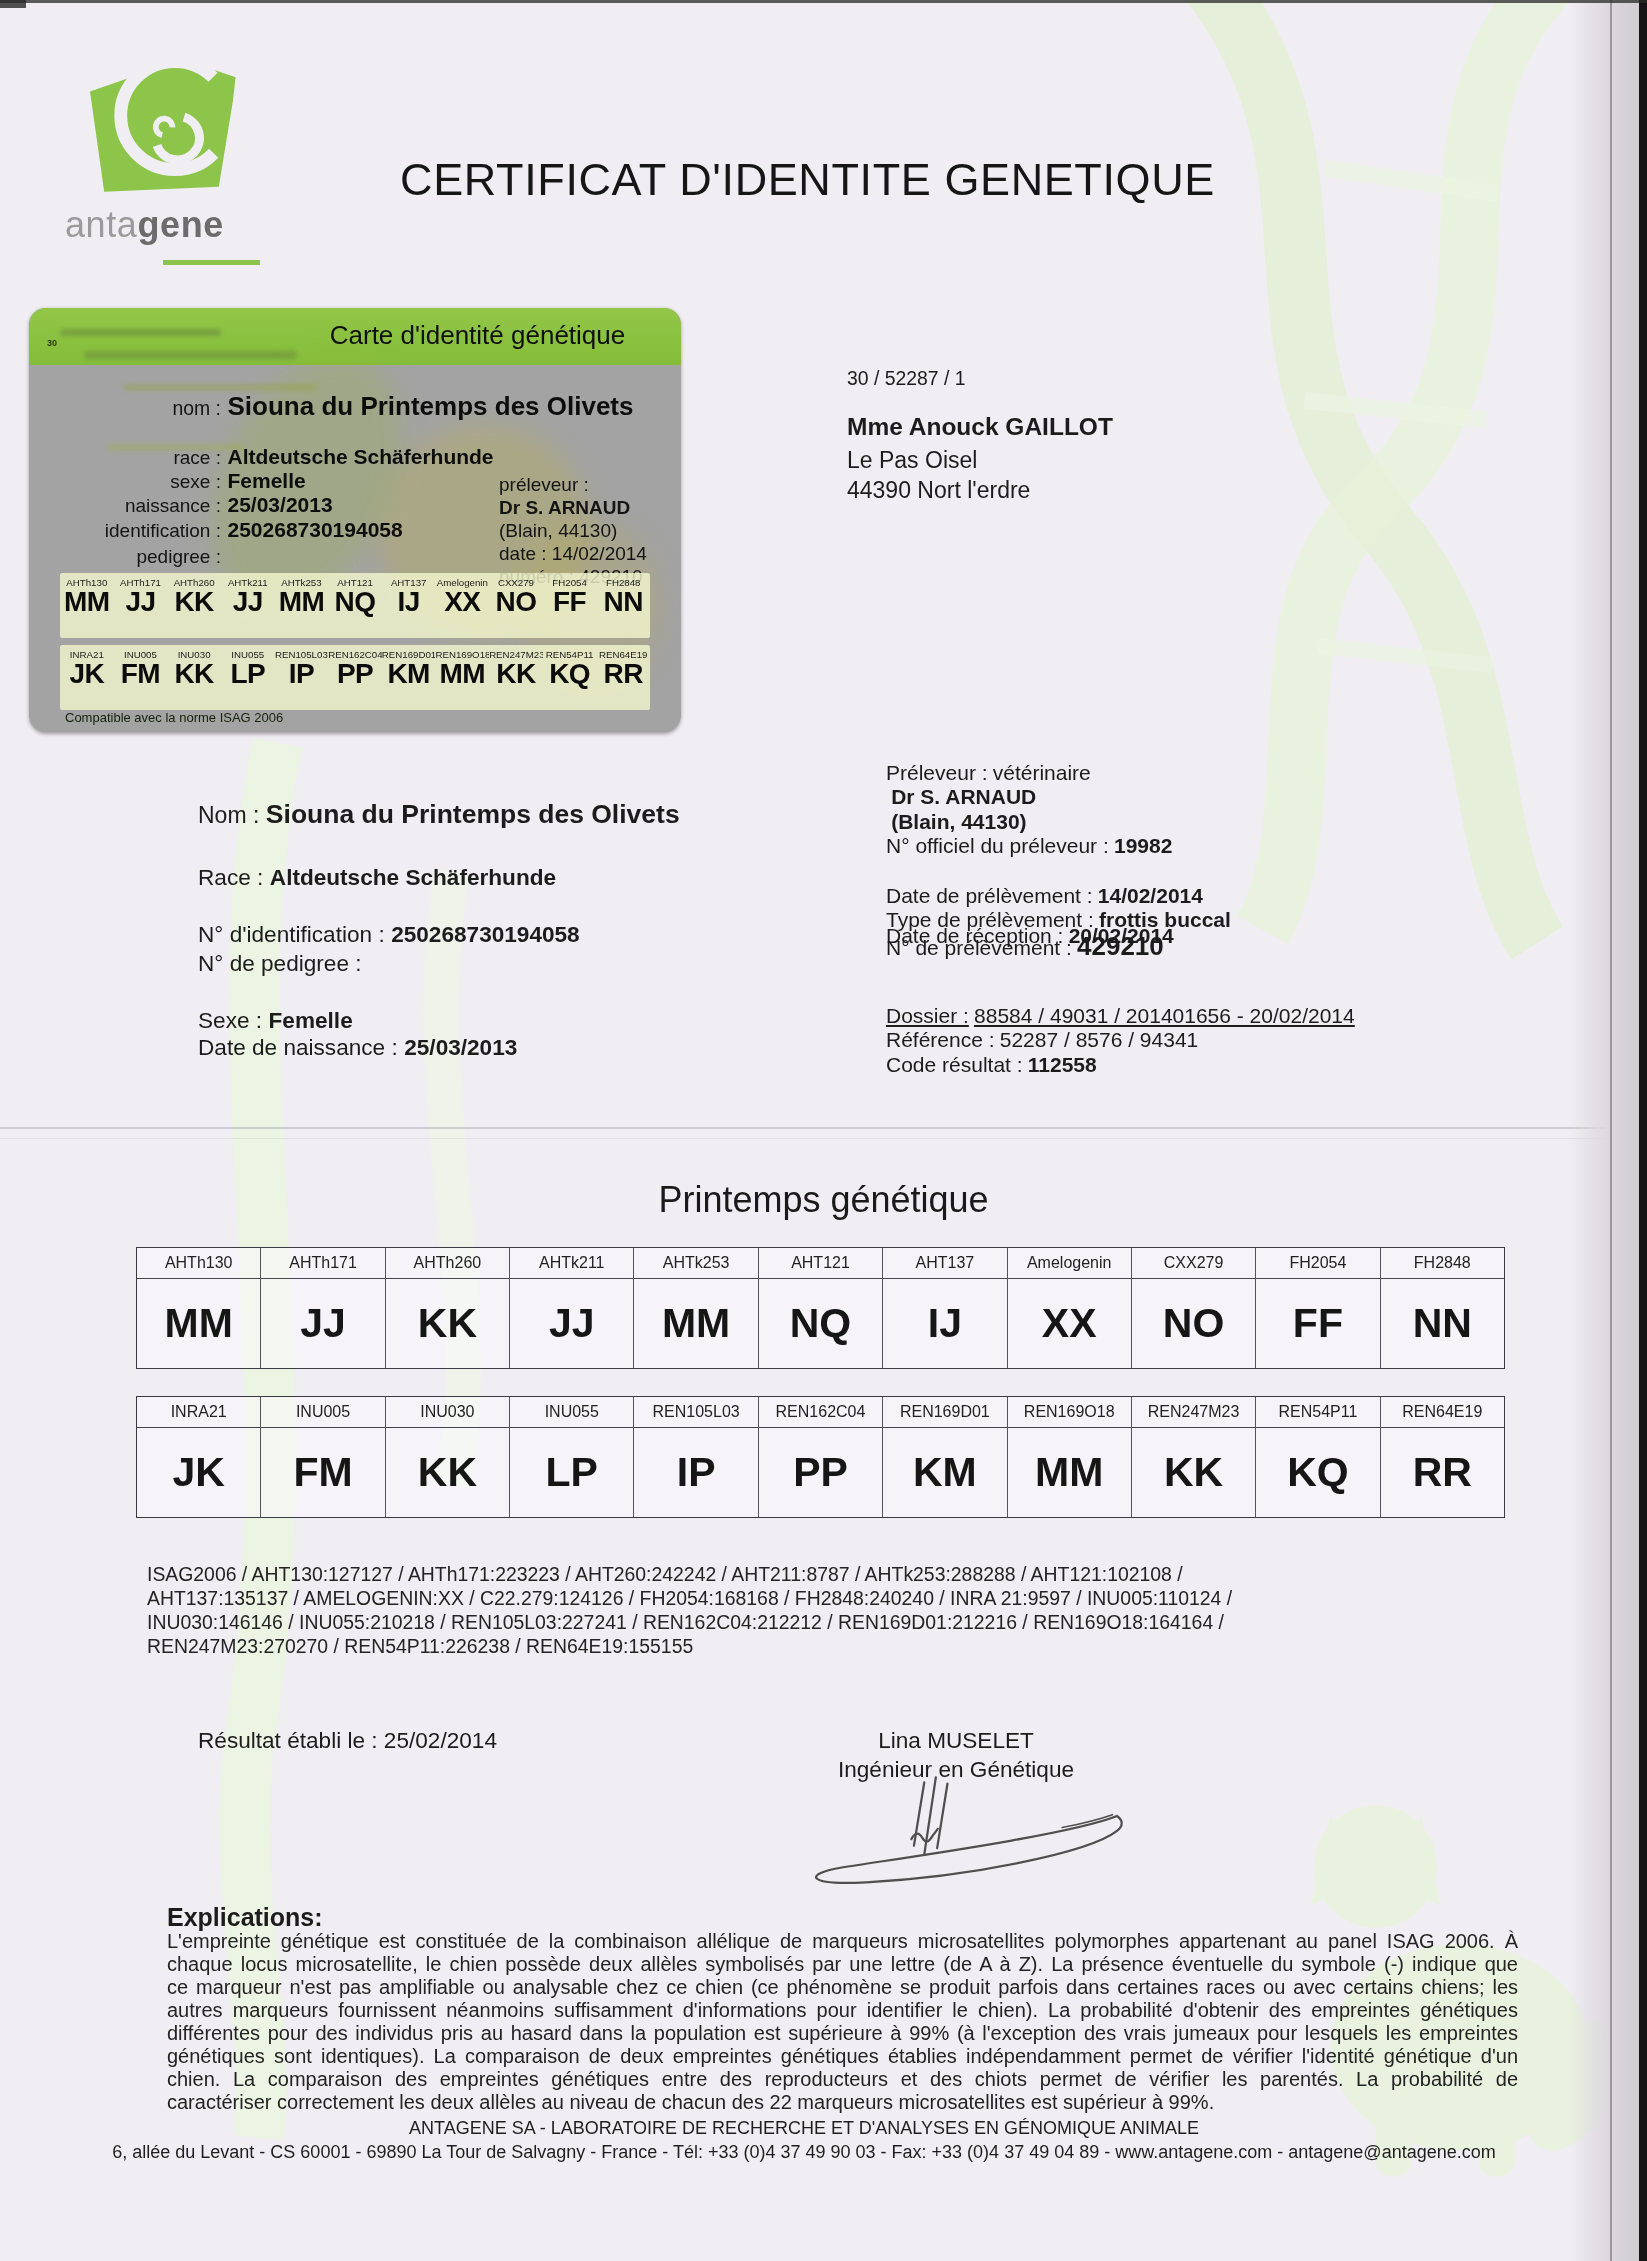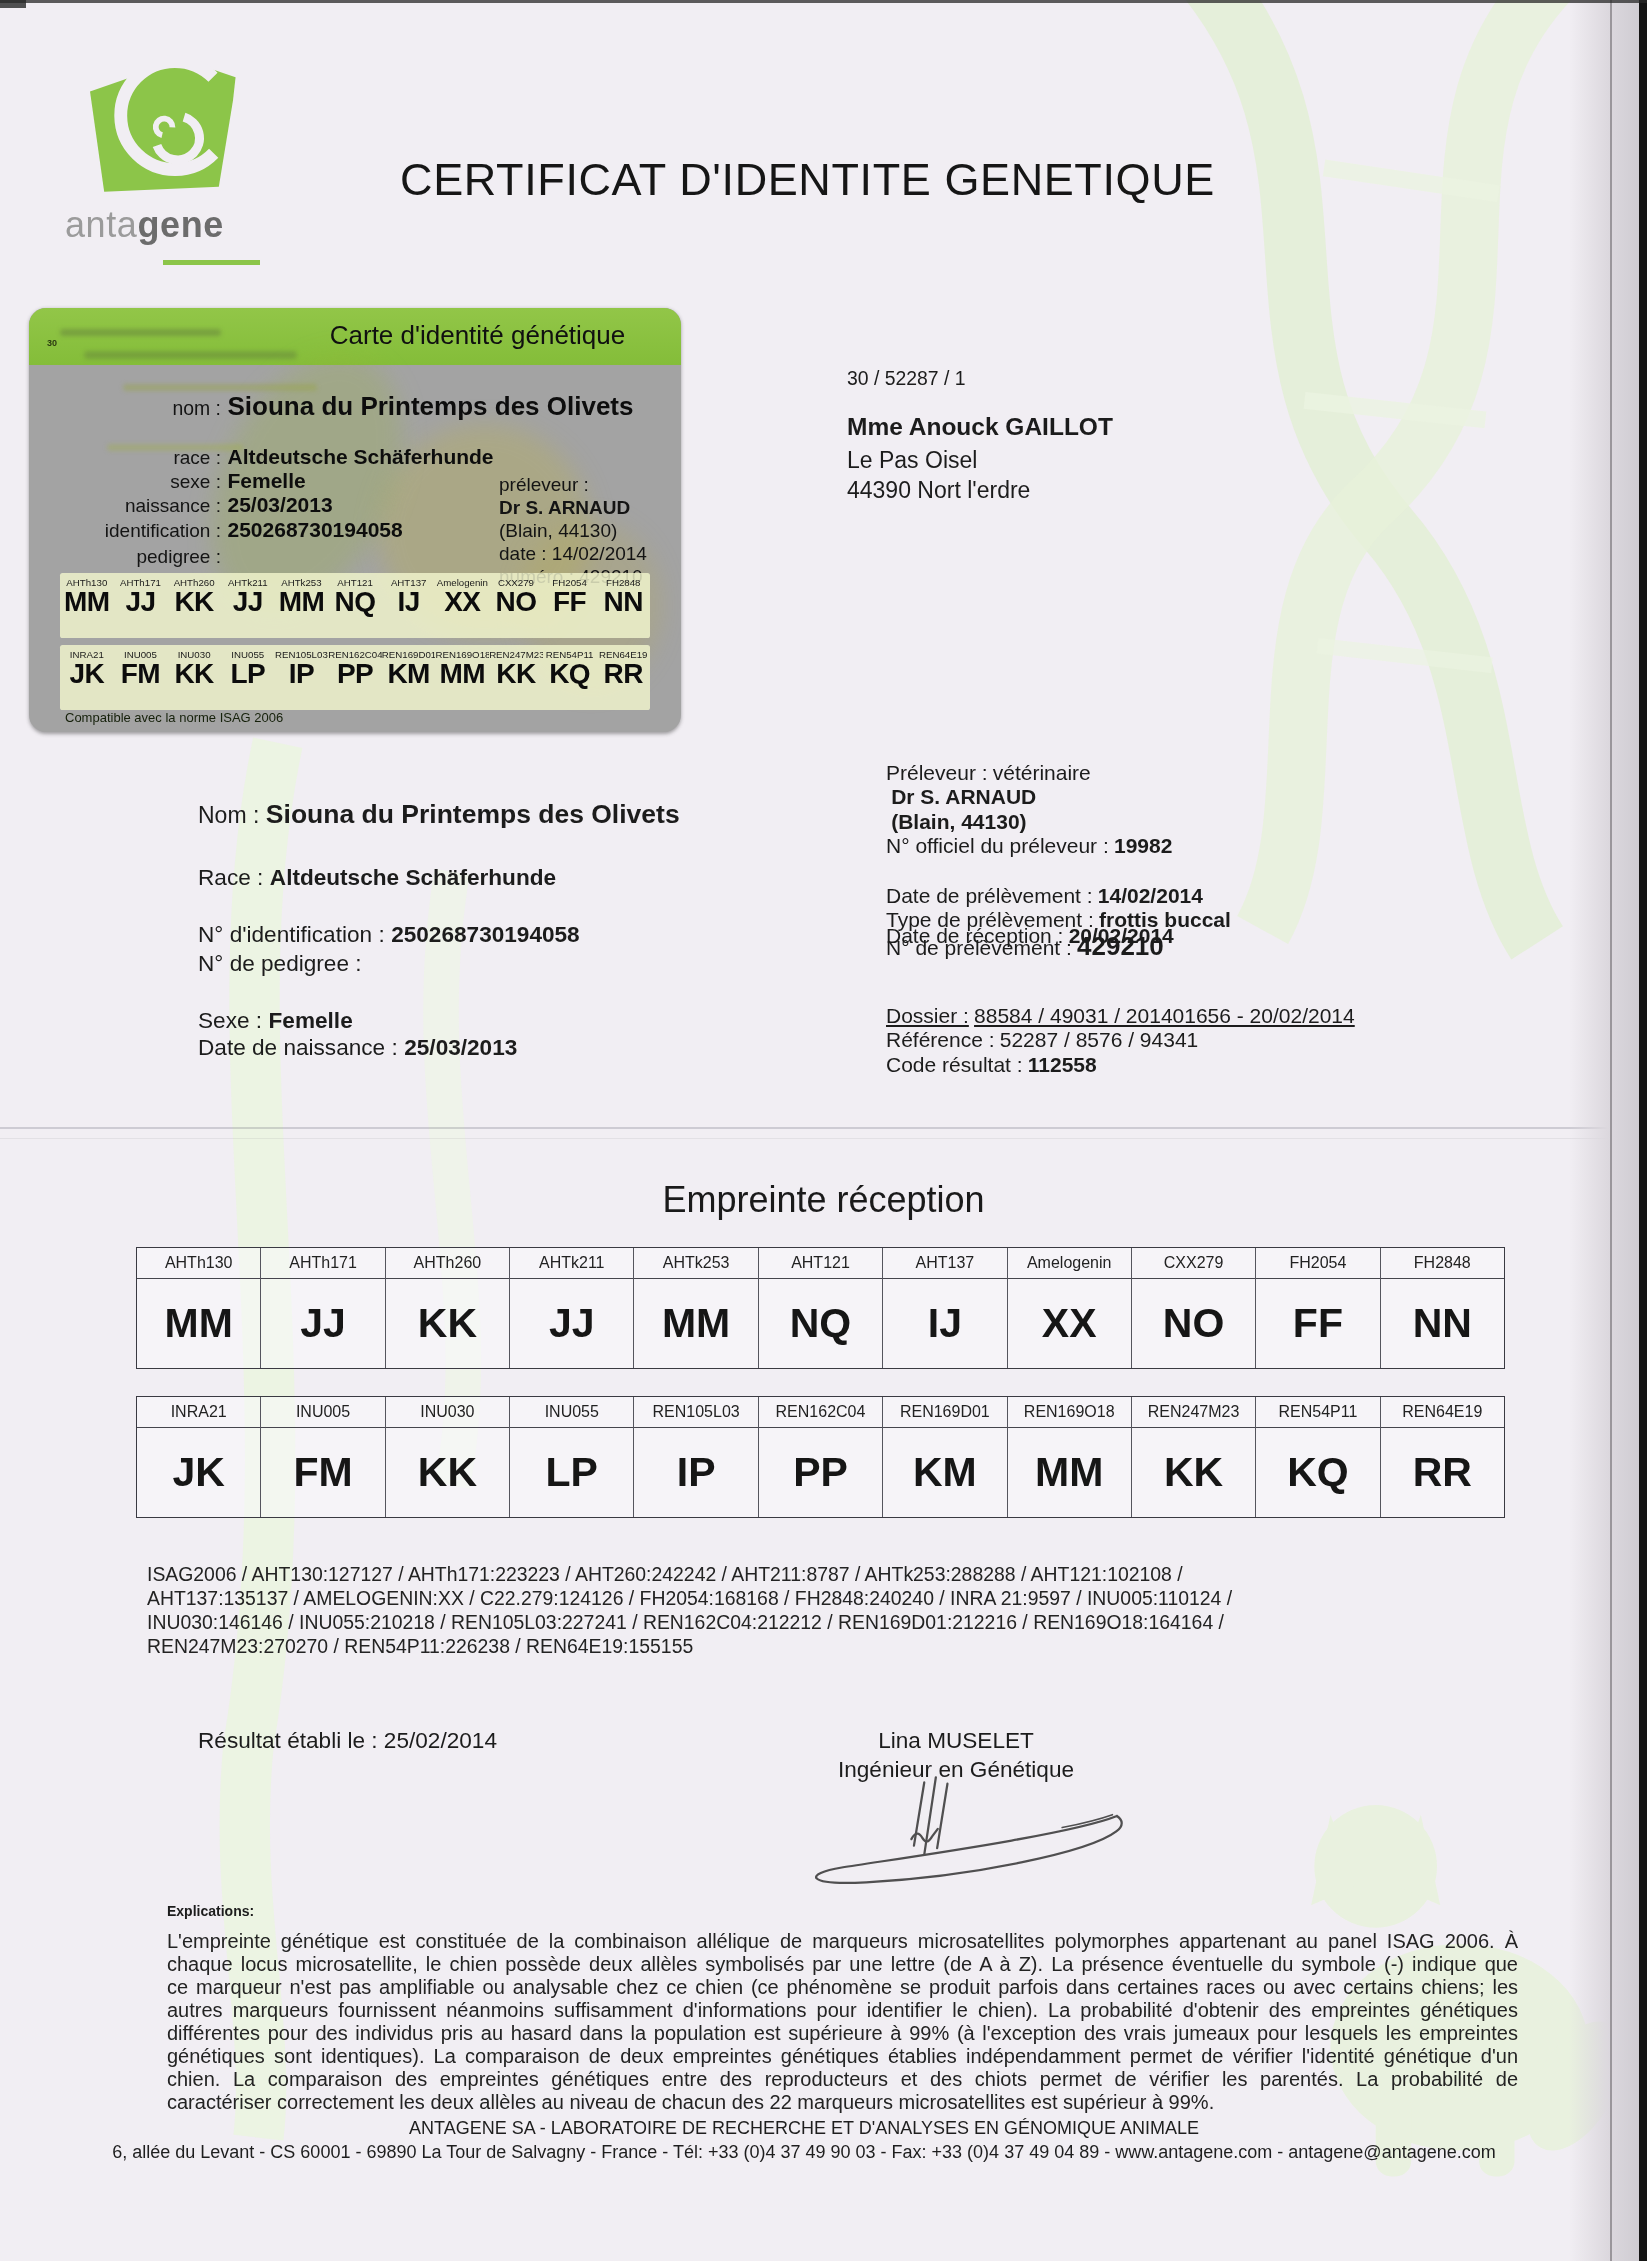--- a/index.html
+++ b/index.html
@@ -102,21 +102,21 @@
                    justify-content:center;font-size:16px;color:#222;}
   .ftable .falleles{height:89px;display:flex;align-items:center;justify-content:center;
                     font-size:41px;font-weight:bold;color:#161616;}
   
   #isag{left:147px;top:1562px;width:1382px;font-size:19.4px;line-height:24px;color:#232323;}
   
   #result-line{left:198px;top:1728px;font-size:22.6px;}
   #signer{left:743px;top:1726px;width:426px;text-align:center;font-size:22.6px;line-height:29px;}
   #signature-svg{left:791px;top:1776px;}
   
-  #expl-heading{left:167px;top:1903px;font-size:14px;font-weight:bold;}
+  #expl-heading{left:167px;top:1903px;font-size:25px;font-weight:bold;}
   #expl{left:167px;top:1930px;width:1351px;font-size:20px;line-height:23px;color:#232323;}
   #expl .xline{text-align:justify;text-align-last:justify;white-space:normal;}
   #expl .xline:last-child{text-align-last:left;}
   
   #footer-1{left:0;top:2118px;width:1608px;text-align:center;font-size:18px;color:#1e1e1e;}
   #footer-2{left:0;top:2142px;width:1608px;text-align:center;font-size:18px;color:#1e1e1e;}
 </style>
 </head>
 <body>
 
@@ -307,21 +307,21 @@
   <div class="prow vbold" id="prow-5"><span class="lab">Type de prélèvement :</span><span class="val">frottis buccal</span></div>
   <div class="prow vbold" id="prow-6"><span class="lab">N° de prélèvement :</span><span class="val">429210</span></div>
   <div class="prow vbold" id="prow-7"><span class="lab">Date de réception :</span><span class="val">20/02/2014</span></div>
   <div class="prow" id="prow-8"><span class="lab">Dossier :</span><span class="val">88584 / 49031 / 201401656 - 20/02/2014</span></div>
   <div class="prow" id="prow-9"><span class="lab">Référence :</span><span class="val">52287 / 8576 / 94341</span></div>
   <div class="prow vbold" id="prow-10"><span class="lab">Code résultat :</span><span class="val">112558</span></div>
 
   <div class="abs" id="crease-1"></div>
   <div class="abs" id="crease-2"></div>
 
-  <div class="abs" id="fp-title">Empreinte réception</div>
+  <div class="abs" id="fp-title">Printemps génétique</div>
   <div class="ftable" id="ftable-1">
 
   <div class="fcol">
         <div class="fmarker">AHTh130</div>
         <div class="falleles">MM</div>
       </div>
       <div class="fcol">
         <div class="fmarker">AHTh171</div>
         <div class="falleles">JJ</div>
       </div>

